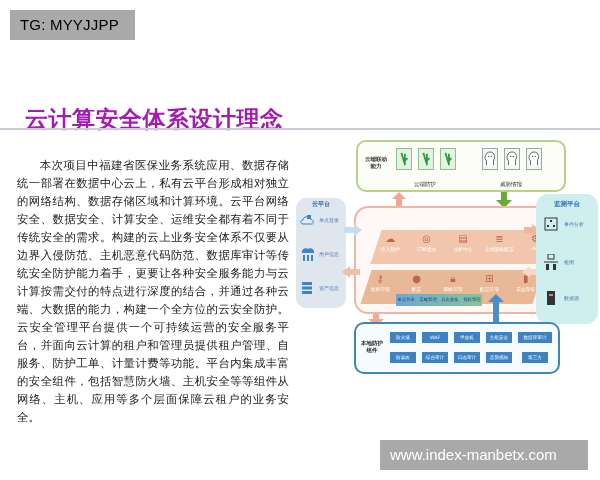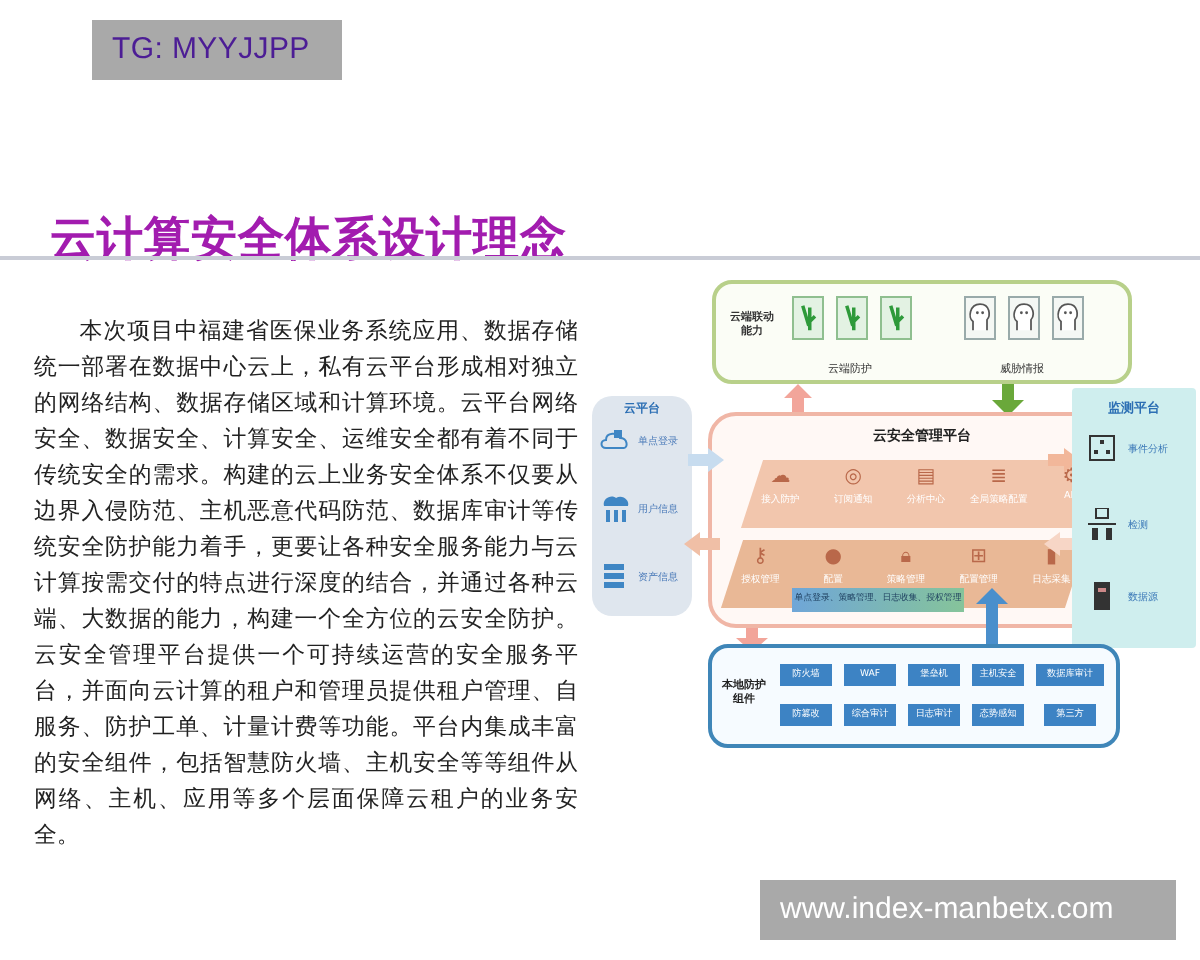--- a/index.html
+++ b/index.html
@@ -1,22 +1,22 @@
 <!DOCTYPE html>
 <html><head>
 <meta charset="utf-8">
 <style>
   * { box-sizing: border-box; margin: 0; padding: 0; }
   html, body { width: 600px; height: 480px; background: #ffffff; overflow: hidden; }
   body { position: relative; font-family: "DejaVu Sans", "Liberation Sans", sans-serif; }
 
   .tg-badge {
     position: absolute; left: 10px; top: 10px; width: 125px; height: 30px;
-    background: #a9a9a9; color: #4c1d95; font-family: "Liberation Sans", sans-serif;
-    font-size: 15px; line-height: 30px; padding-left: 10px; letter-spacing: 0.2px; margin-left: 36px;
+    background: #a9a9a9; color: #000000; font-family: "Liberation Sans", sans-serif;
+    font-size: 15px; line-height: 30px; padding-left: 10px; letter-spacing: 0.2px;
   }
   .page-title {
     position: absolute; left: 25px; top: 104px; font-size: 23px; font-weight: bold;
     color: #a21caf; letter-spacing: 0.5px; white-space: nowrap;
   }
   .title-rule {
     position: absolute; left: 0; top: 128px; width: 600px; height: 2px; background: #c9ccd6;
   }
   .body-text {
     position: absolute; left: 17px; top: 156px; width: 272px;
@@ -43,21 +43,21 @@
   .mgmt-box { left: 58px; top: 68px; width: 214px; height: 108px; border: 2px solid #f0b6a6; background: #fff8f5; border-radius: 14px; }
   .mgmt-box .hdr { position: absolute; top: 5px; left: 0; width: 100%; text-align: center; font-size: 7px; font-weight: bold; color: #222; }
   .band { position: absolute; height: 34px; background: #f2c6ad; }
   .band1 { left: 20px; top: 22px; width: 172px; transform: skewX(-18deg); }
   .band2 { left: 10px; top: 62px; width: 172px; transform: skewX(-18deg); background: #e9b896; }
   .band-items { position: absolute; display: flex; justify-content: space-around; }
   .band-items .bi { width: 34px; text-align: center; }
   .bi .gl { font-size: 10px; color: #b9684a; height: 14px; line-height: 14px; }
   .bi .lb { font-size: 4.8px; color: #fff; white-space: nowrap; }
 
-  .right-box { left: 240px; top: 56px; width: 62px; height: 130px; background: #cfeeee; border-radius: 2px; }
+  .right-box { left: 240px; top: 56px; width: 62px; height: 130px; background: #cfeeee; border-radius: 12px; }
   .right-box .hdr { position: absolute; top: 6px; left: 0; width: 100%; text-align: center; font-size: 6.5px; font-weight: bold; color: #2c6fb4; }
   .rb-item { position: absolute; left: 8px; width: 52px; height: 18px; }
   .rb-item .ic { position: absolute; left: 0; top: 0; width: 14px; height: 16px; }
   .rb-item .tx { position: absolute; left: 20px; top: 5px; font-size: 5px; color: #3d7ab8; white-space: nowrap; }
 
   .arrow { position: absolute; }
   .strip { position: absolute; left: 100px; top: 156px; width: 86px; height: 12px; background: linear-gradient(90deg,#6fa6d8,#86c49a); font-size: 4.4px; color: #1d3e5e; line-height: 12px; text-align: center; white-space: nowrap; }
 
   .local-box { left: 58px; top: 184px; width: 206px; height: 52px; border: 2px solid #3f86b8; background: #f6fbff; border-radius: 10px; }
   .local-box .side-label { position: absolute; left: 4px; top: 16px; width: 24px; font-size: 5.5px; font-weight: bold; color: #222; text-align: center; line-height: 7px; }
@@ -140,21 +140,20 @@
       <svg class="ic" viewBox="0 0 16 16">
           <rect x="2" y="2" width="10" height="3" fill="#3f86c4"></rect>
           <rect x="2" y="6.5" width="10" height="3" fill="#3f86c4"></rect>
           <rect x="2" y="11" width="10" height="3" fill="#3f86c4"></rect>
         </svg>
       <span class="tx">资产信息</span>
     </div>
   </div>
 
   <div class="box mgmt-box">
-    <div class="hdr">云安全管理平台</div>
     <div class="band band1"></div>
     <div class="band band2"></div>
     <div class="band-items" style="left:16px; top:24px; width:182px">
       <div class="bi">
           <div class="gl">☁</div>
           <div class="lb">接入防护</div>
         </div>
       <div class="bi">
           <div class="gl">◎</div>
           <div class="lb">订阅通知</div>

